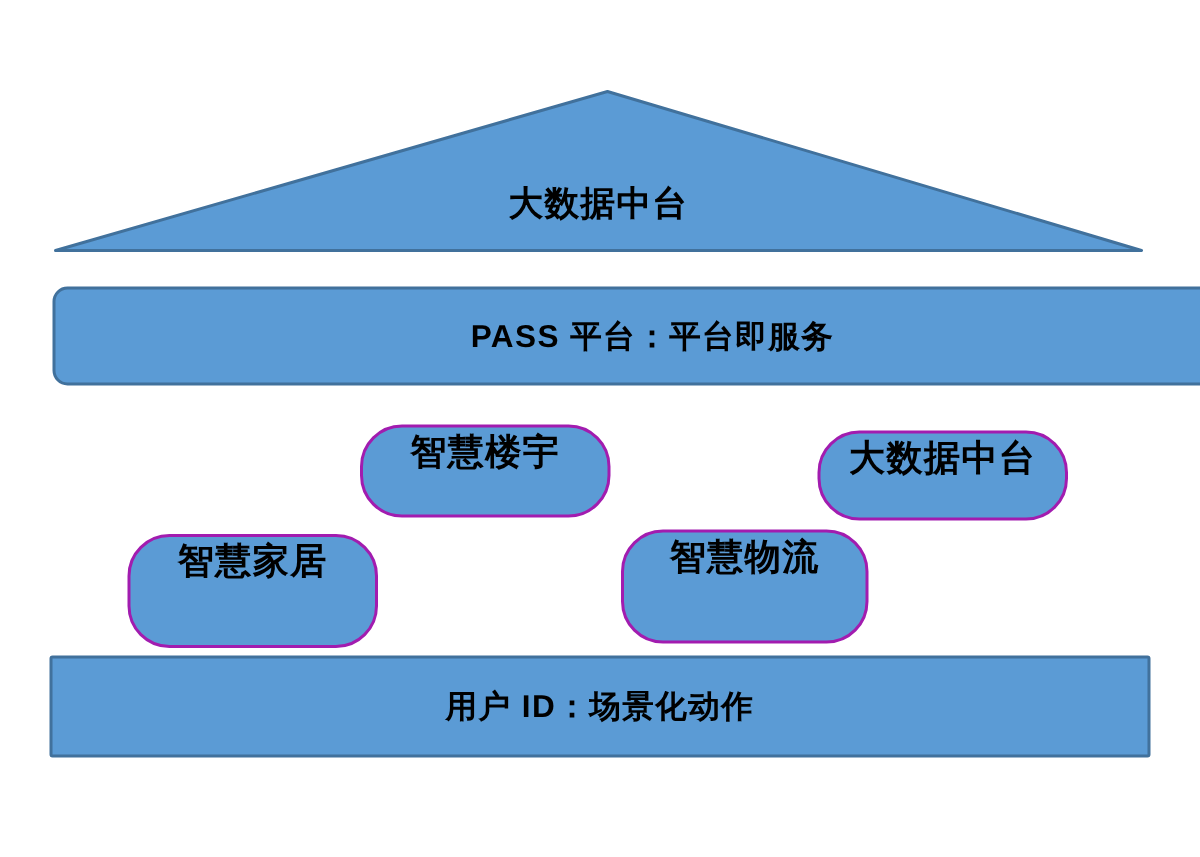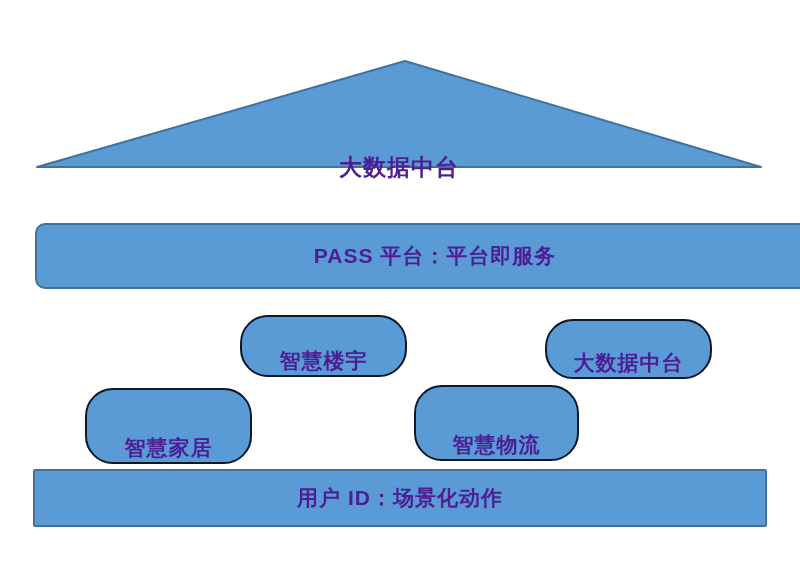--- a/index.html
+++ b/index.html
@@ -9,25 +9,24 @@
     font-family: "Liberation Sans", sans-serif;
   }
   .canvas {
     position: relative;
     width: 800px;
     height: 571px;
     background: #ffffff;
     overflow: hidden;
   }
   .shape-text {
-    color: #4c1d95;
+    color: #000000;
     font-weight: bold;
     text-align: center;
     letter-spacing: 1px;
-    margin-top: 32px;
   }
   
   .roof-svg {
     position: absolute;
     left: 33px;
     top: 58px;
     width: 732px;
     height: 112px;
   }
   .roof-label {
@@ -51,39 +50,39 @@
     display: flex;
     align-items: center;
     justify-content: center;
     box-sizing: border-box;
     font-size: 21px;
   }
   
   .pill {
     position: absolute;
     background: #5B9BD5;
-    border: 2px solid #0f172a;
+    border: 2px solid #a21caf;
     border-radius: 28px;
     display: flex;
-    align-items: flex-end;
+    align-items: flex-start;
     justify-content: center;
     box-sizing: border-box;
-    font-size: 21px;
+    font-size: 24px;
   }
   .pill-building  { left: 240px; top: 283px; width: 167px; height: 62px; }
   .pill-factory   { left: 545px; top: 287px; width: 167px; height: 60px; }
   .pill-home      { left:  85px; top: 356px; width: 167px; height: 76px; }
   .pill-logistics { left: 414px; top: 353px; width: 165px; height: 76px; }
   
   .base-bar {
     position: absolute;
     left: 33px;
     top: 437px;
     width: 734px;
-    height: 58px;
+    height: 68px;
     background: #5B9BD5;
     border: 2px solid #41719C;
     border-radius: 2px;
     display: flex;
     align-items: center;
     justify-content: center;
     box-sizing: border-box;
     font-size: 21px;
   }
 </style>

